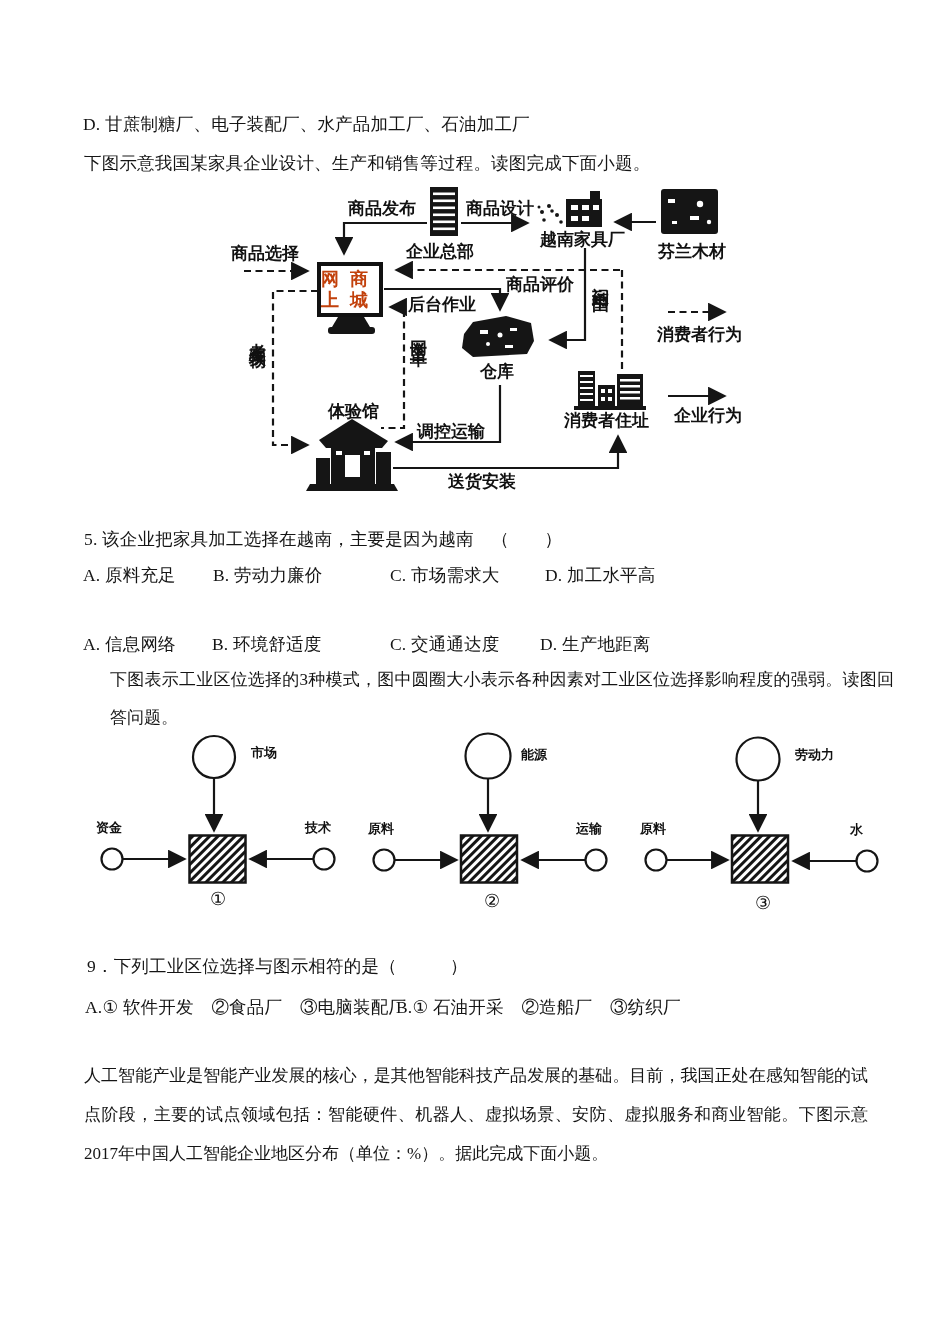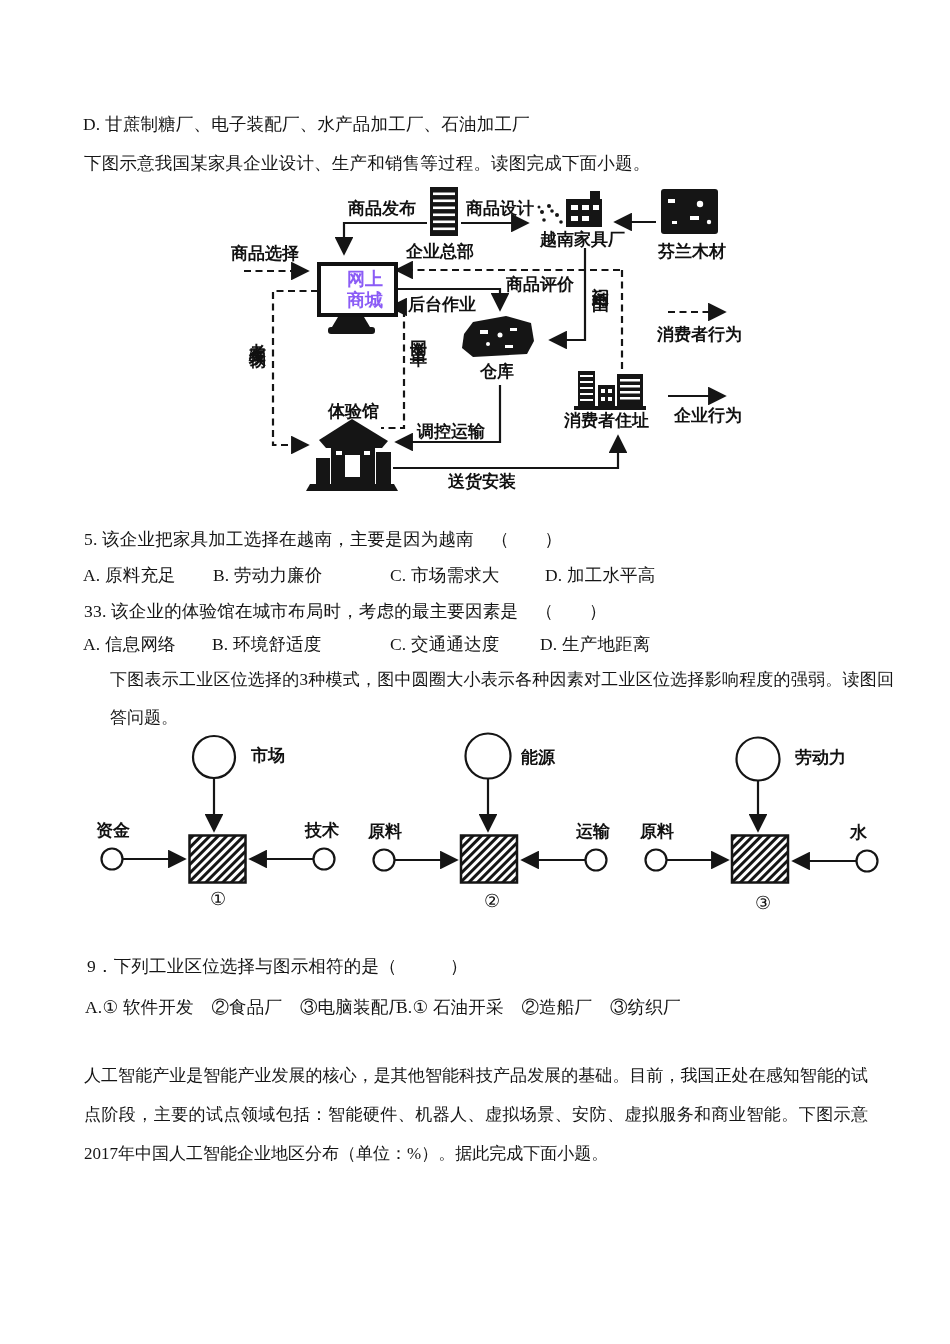--- a/index.html
+++ b/index.html
@@ -6,28 +6,28 @@
   .page{
     position:relative; width:950px; height:1344px; background:#fff;
     font-family:"Liberation Serif","DejaVu Serif",serif; color:#151515; overflow:hidden;
   }
   .t{position:absolute; font-size:17.5px; white-space:nowrap; letter-spacing:0.2px;}
   .wrap{position:absolute; font-size:17px; width:784px; line-height:38px; text-align:justify; text-justify:inter-ideograph;margin-left:26px;}
   .wrap2{position:absolute; font-size:17px; width:784px; line-height:39px; text-align:justify; text-justify:inter-ideograph;}
   .fl{position:absolute; font-size:17px; font-weight:700; white-space:nowrap; color:#111;
       font-family:Liberation Serif, serif;}
   .vl{writing-mode:vertical-rl; text-orientation:upright; letter-spacing:3px;}
-  .ml{position:absolute; font-size:17px; font-weight:700; white-space:nowrap; color:#111;
+  .ml{position:absolute; font-size:13px; font-weight:700; white-space:nowrap; color:#111;
       font-family:"Liberation Sans","DejaVu Sans",sans-serif;}
   .num{position:absolute; font-size:18px; color:#111; white-space:nowrap;}
   .mallbox{
     position:absolute; left:317px; top:262px; width:58px; height:47px;
     border:4px solid #111; background:#fff; z-index:3;
-    display:flex; flex-direction:column; align-items:center; justify-content:center;
-    font-weight:700; font-size:18px; line-height:21px; color:#8b5cf6;padding-left:15px;
+    display:flex; flex-direction:row; align-items:center; justify-content:center;
+    font-weight:700; font-size:18px; line-height:21px; color:#c2410c;
   }
   svg.overlay{position:absolute; left:0; top:0; z-index:1;}
   .lab{z-index:4;}
 </style>
 </head>
 <body>
 
 <div class="page">
 
   <svg class="overlay" width="950" height="1344" viewBox="0 0 950 1344">
@@ -204,21 +204,20 @@
     <span>网上</span>
     <span>商城</span>
   </div>
 
   <div class="t lab" style="left:84px; top:527px">5. 该企业把家具加工选择在越南，主要是因为越南　（　　）</div>
   <div class="t lab" style="left:83px;  top:563px">A. 原料充足</div>
   <div class="t lab" style="left:213px; top:563px">B. 劳动力廉价</div>
   <div class="t lab" style="left:390px; top:563px">C. 市场需求大</div>
   <div class="t lab" style="left:545px; top:563px">D. 加工水平高</div>
 
-  <div class="t lab" style="left:84px; top:599px">33. 该企业的体验馆在城市布局时，考虑的最主要因素是　（　　）</div>
   <div class="t lab" style="left:83px;  top:632px">A. 信息网络</div>
   <div class="t lab" style="left:212px; top:632px">B. 环境舒适度</div>
   <div class="t lab" style="left:390px; top:632px">C. 交通通达度</div>
   <div class="t lab" style="left:540px; top:632px">D. 生产地距离</div>
 
   <div class="wrap lab" style="left:84px; top:661px">下图表示工业区位选择的3种模式，图中圆圈大小表示各种因素对工业区位选择影响程度的强弱。读图回答问题。</div>
 
   <div class="ml lab" style="left:251px; top:744px">市场</div>
   <div class="ml lab" style="left:96px;  top:819px">资金</div>
   <div class="ml lab" style="left:305px; top:819px">技术</div>

